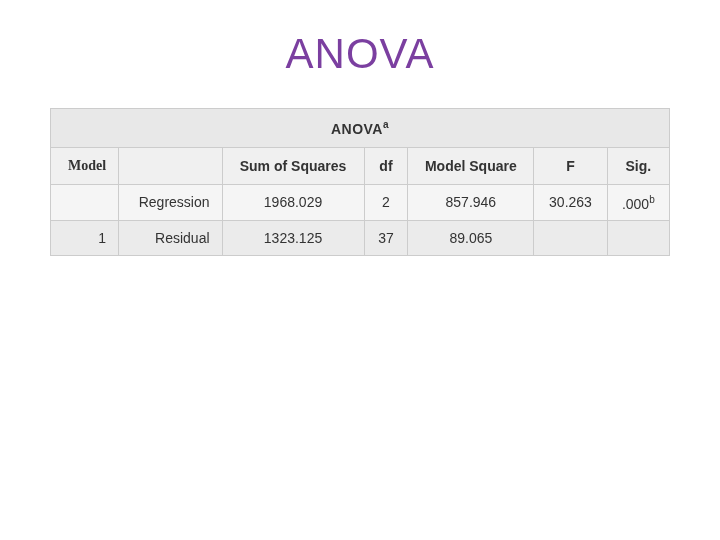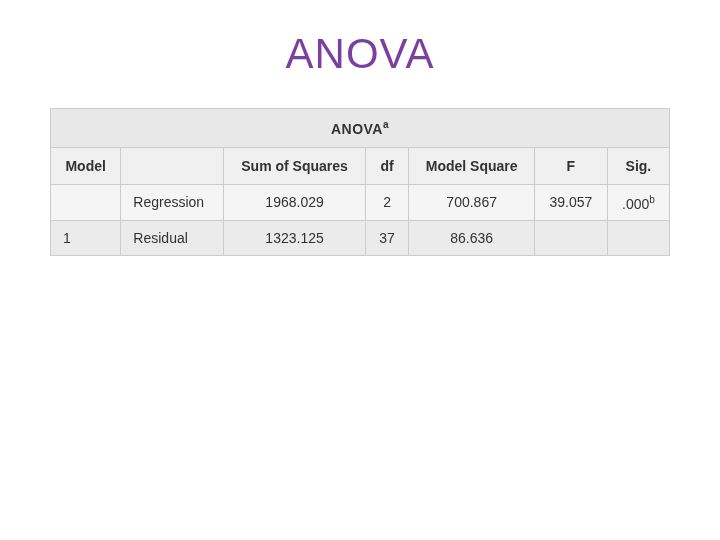--- a/index.html
+++ b/index.html
@@ -55,21 +55,22 @@
 
     .col-header-row td {
       background-color: #f0f0f0;
       padding: 10px 12px;
       border: 1px solid #ccc;
       font-weight: bold;
       vertical-align: middle;
     }
 
     .col-header-row td.model-col {
-      text-align: center;
+      text-align: right;
+      font-family: Liberation Serif, serif;
     }
 
     .col-header-row td.num-col {
       text-align: center;
     }
 
     .data-row td {
       padding: 9px 12px;
       border: 1px solid #ccc;
       vertical-align: middle;
@@ -77,21 +78,21 @@
 
     .data-row.odd-row td {
       background-color: #f5f5f5;
     }
 
     .data-row.even-row td {
       background-color: #ebebeb;
     }
 
     .data-row td.text-left {
-      text-align: left;
+      text-align: right;
     }
 
     .data-row td.text-center {
       text-align: center;
       padding-left: 12px;
     }
 
     sup {
       font-size: 10px;
     }
@@ -118,28 +119,28 @@
         <td class="num-col">F</td>
         <td class="num-col">Sig.</td>
       </tr>
     </thead>
     <tbody id="table-body">
     <tr class="data-row odd-row">
           <td class="text-left"></td>
           <td class="text-left">Regression</td>
           <td class="text-center">1968.029</td>
           <td class="text-center">2</td>
-          <td class="text-center">700.867</td>
-          <td class="text-center">39.057</td>
+          <td class="text-center">857.946</td>
+          <td class="text-center">30.263</td>
           <td class="text-center">.000<sup>b</sup></td>
         </tr>
         <tr class="data-row even-row">
           <td class="text-left">1</td>
           <td class="text-left">Residual</td>
           <td class="text-center">1323.125</td>
           <td class="text-center">37</td>
-          <td class="text-center">86.636</td>
+          <td class="text-center">89.065</td>
           <td class="text-center"></td>
           <td class="text-center"></td>
         </tr>
       </tbody>
   </table>
 </div>
 
 </body></html>

